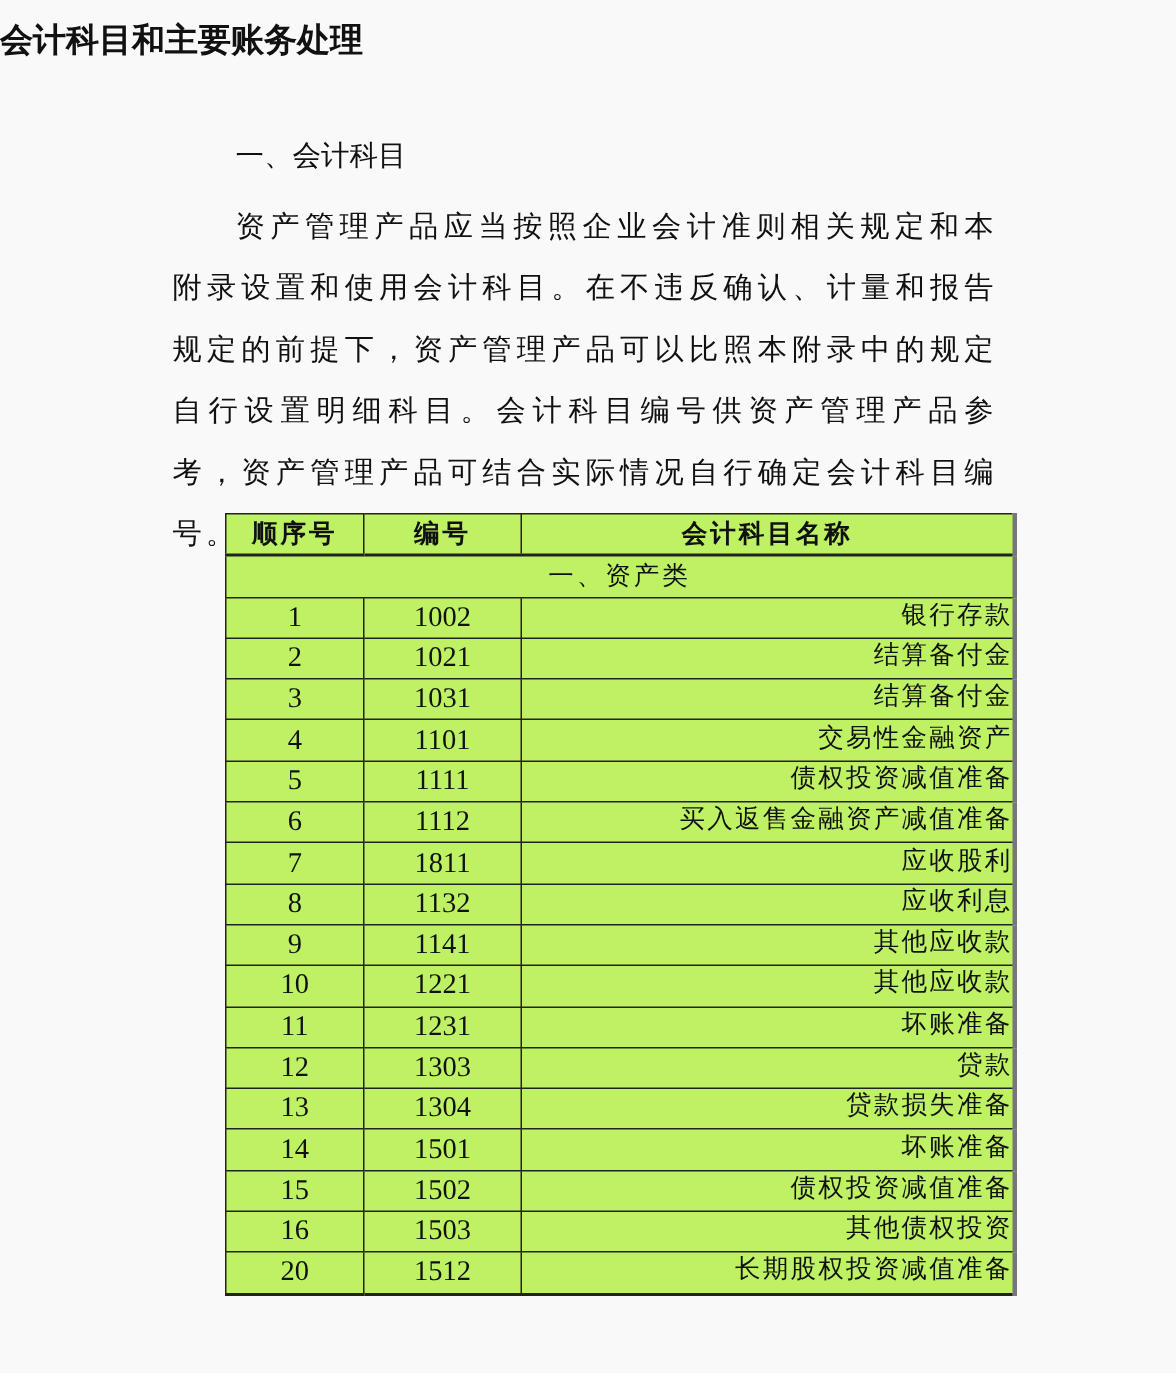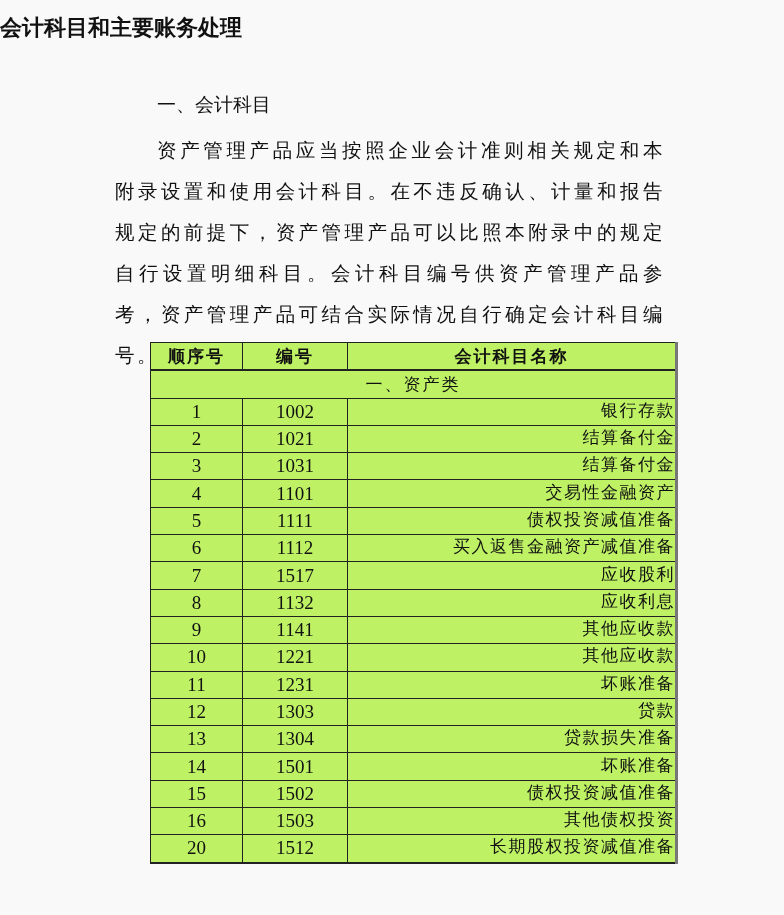--- a/index.html
+++ b/index.html
@@ -150,21 +150,21 @@
         <td class="code">1111</td>
         <td class="name">债权投资减值准备</td>
       </tr>
       <tr>
         <td class="num">6</td>
         <td class="code">1112</td>
         <td class="name">买入返售金融资产减值准备</td>
       </tr>
       <tr>
         <td class="num">7</td>
-        <td class="code">1517</td>
+        <td class="code">1811</td>
         <td class="name">应收股利</td>
       </tr>
       <tr>
         <td class="num">8</td>
         <td class="code">1132</td>
         <td class="name">应收利息</td>
       </tr>
       <tr>
         <td class="num">9</td>
         <td class="code">1141</td>

